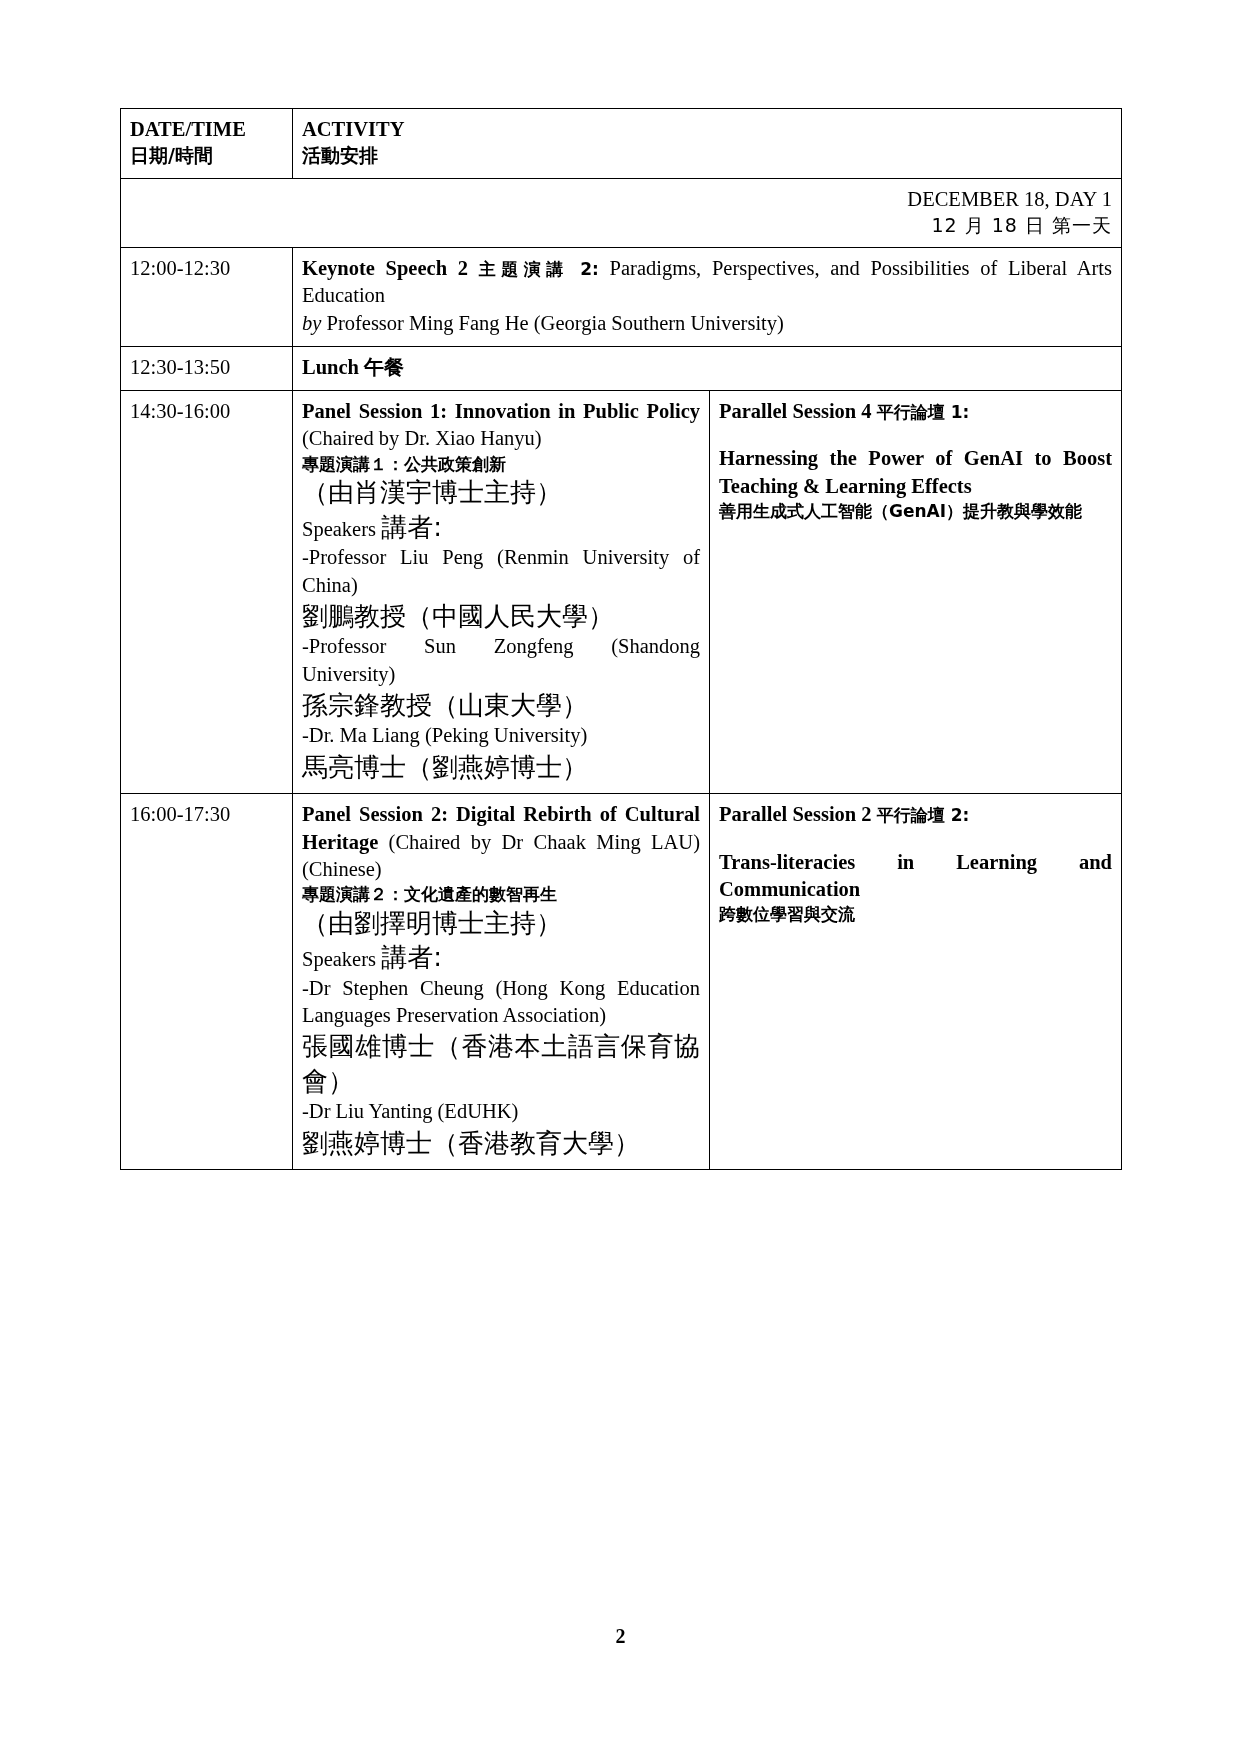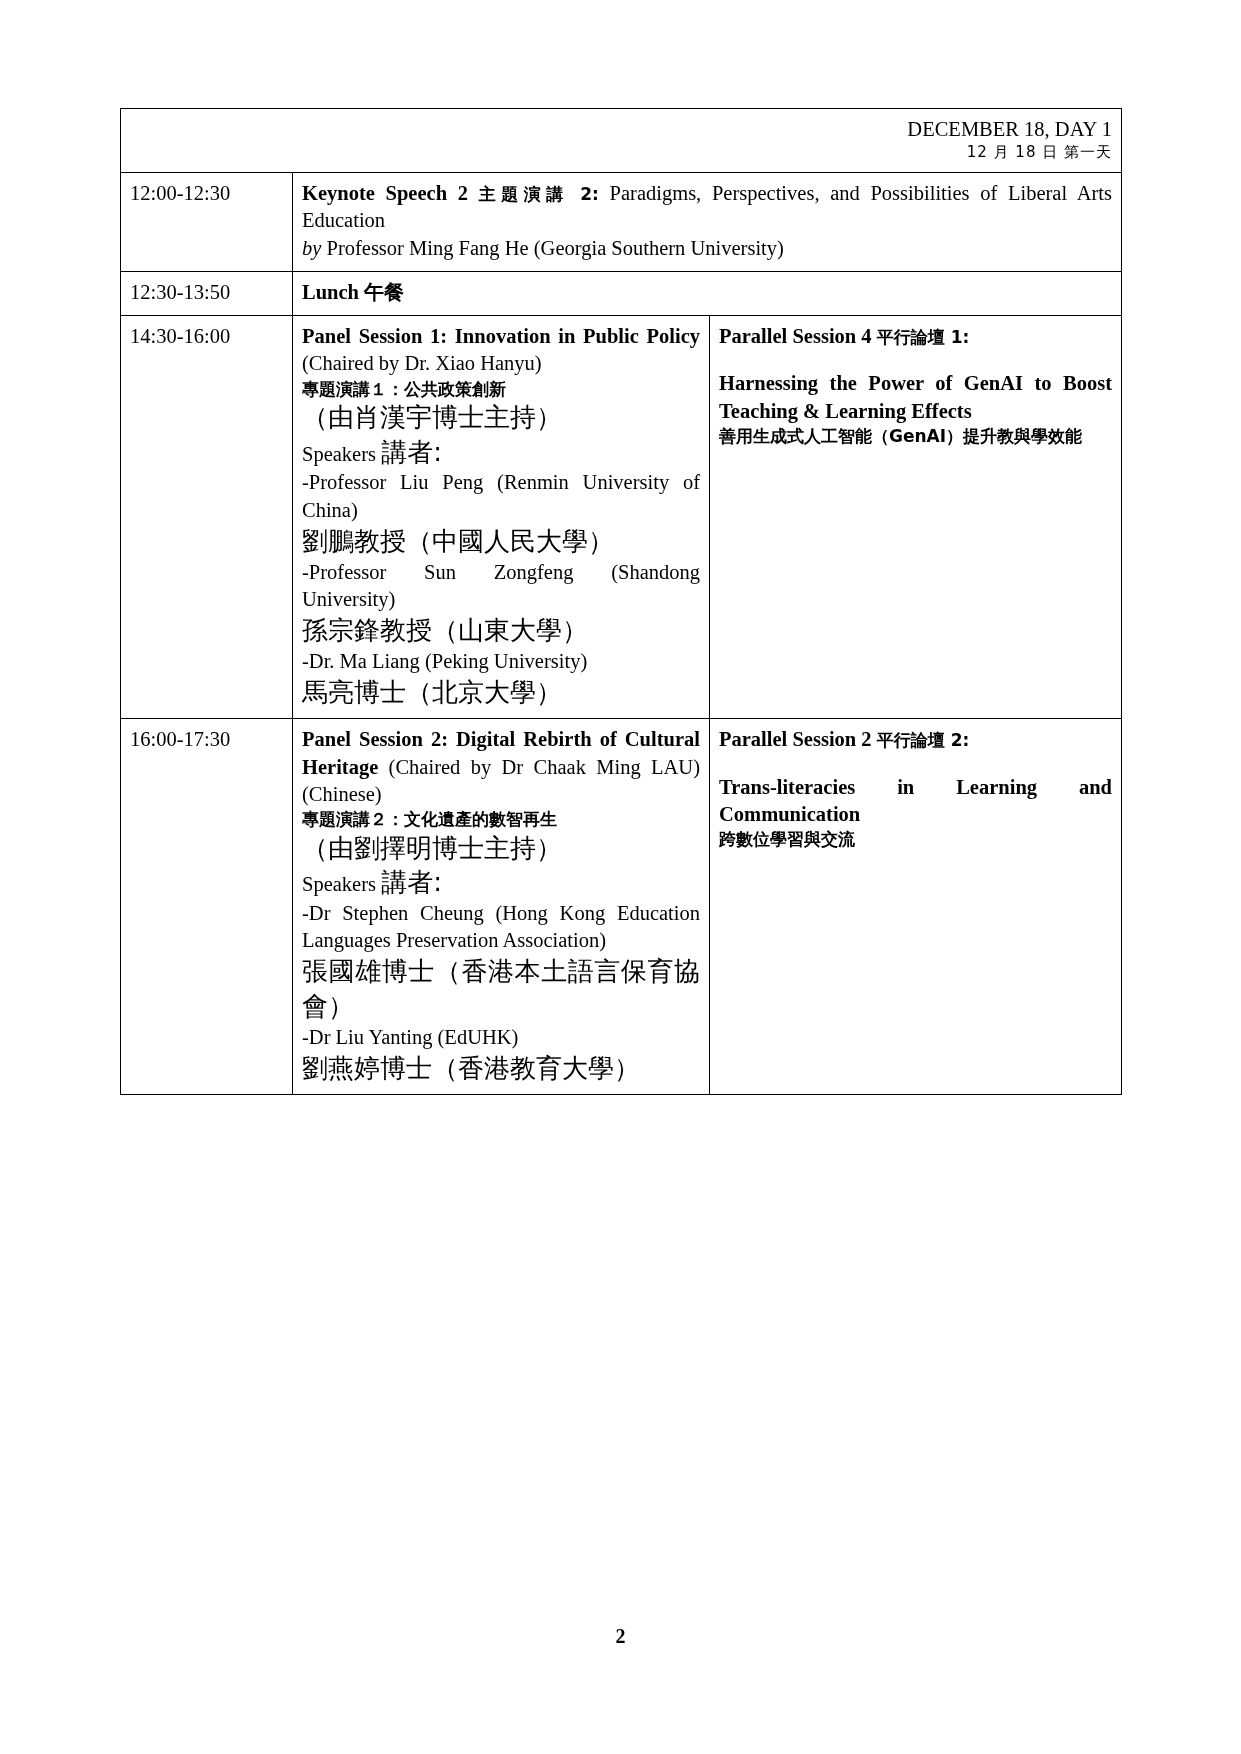--- a/index.html
+++ b/index.html
@@ -44,21 +44,21 @@
   }
   .hdr .en { display: block; }
   .hdr .zh { display: block; font-family: "DejaVu Sans", sans-serif; font-size: 19px; }
 
   .dayrow td {
     padding-top: 8px;
     padding-bottom: 8px;
     text-align: right;
   }
   .dayrow .en { display: block; }
-  .dayrow .zh { display: block; font-family: "DejaVu Sans", sans-serif; font-size: 15px; letter-spacing: 1px; }
+  .dayrow .zh { display: block; font-family: "DejaVu Sans", sans-serif; font-size: 19px; letter-spacing: 1px; }
 
   .timecell {
     vertical-align: middle;
   }
   .time-mid { vertical-align: middle; }
 
   .just { text-align: justify; text-align-last: left; }
 
   .b { font-weight: bold; }
   .i { font-style: italic; }
@@ -96,20 +96,30 @@
 <div class="page">
 
   <table class="schedule">
     <colgroup>
       <col class="col-time">
       <col class="col-act">
       <col class="col-par">
     </colgroup>
 
     <tbody>
+        <tr class="hdr">
+      <td>
+        <span class="en">DATE/TIME</span>
+        <span class="zh">日期/時間</span>
+      </td>
+      <td colspan="2">
+        <span class="en">ACTIVITY</span>
+        <span class="zh">活動安排</span>
+      </td>
+    </tr>
 
     <tr class="dayrow">
       <td colspan="3">
         <span class="en">DECEMBER 18, DAY 1</span>
         <span class="zh">12 月 18 日 第一天</span>
       </td>
     </tr>
 
     <tr>
       <td class="timecell time-mid pad-cell">12:00-12:30</td>
@@ -135,21 +145,21 @@
         <br>
         <span class="cjk-b blockline">專題演講１：公共政策創新</span>
         <span class="cjk blockline">（由肖漢宇博士主持）</span>
         <span>Speakers </span><span class="cjk">講者:</span>
         <br>
         <span class="just blockline">-Professor Liu Peng (Renmin University of China)</span>
         <span class="cjk blockline">劉鵬教授（中國人民大學）</span>
         <span class="just blockline">-Professor Sun Zongfeng (Shandong University)</span>
         <span class="cjk blockline">孫宗鋒教授（山東大學）</span>
         <span class="blockline">-Dr. Ma Liang (Peking University)</span>
-        <span class="cjk blockline">馬亮博士（北京大學）</span>
+        <span class="cjk blockline">馬亮博士（劉燕婷博士）</span>
       </td>
       <td class="parallel-cell just">
         <span class="ttl"><span>Parallel Session 4 </span><span class="cjk-b">平行論壇 1:</span></span>
         <span class="gap"></span>
         <span class="ttl just">Harnessing the Power of GenAI to Boost Teaching &amp; Learning Effects</span>
         <span class="cjk-b blockline">善用生成式人工智能（GenAI）提升教與學效能</span>
       </td>
     </tr>
 
     <tr>

